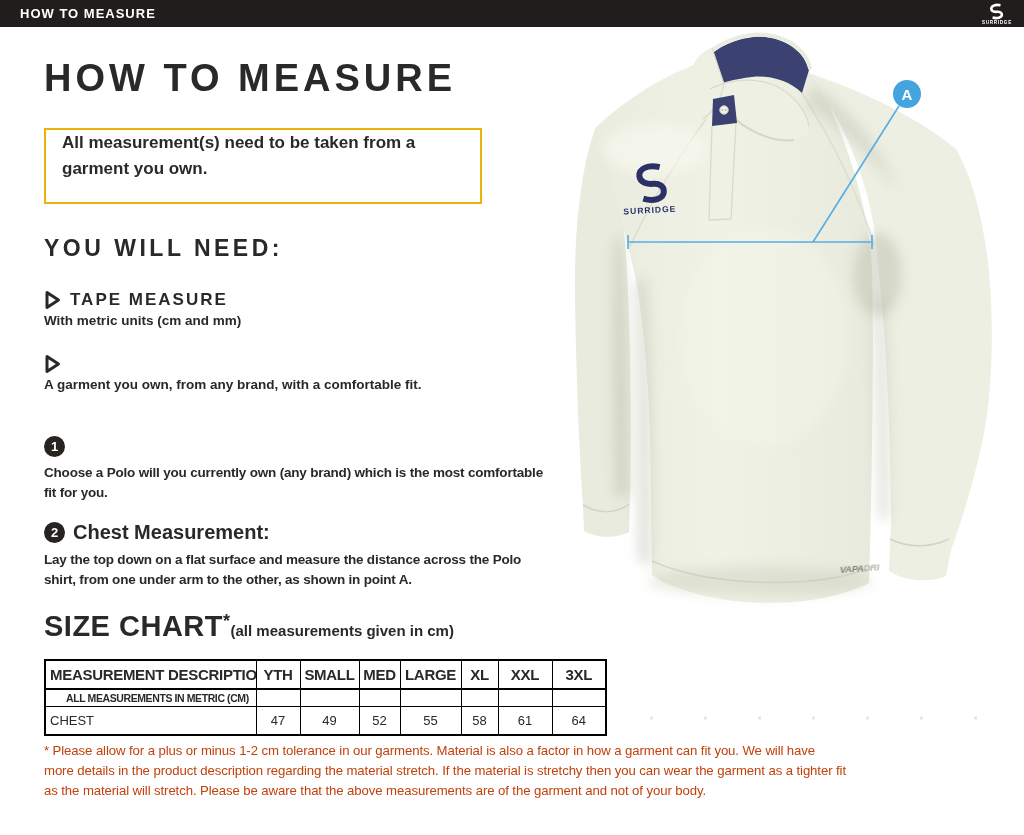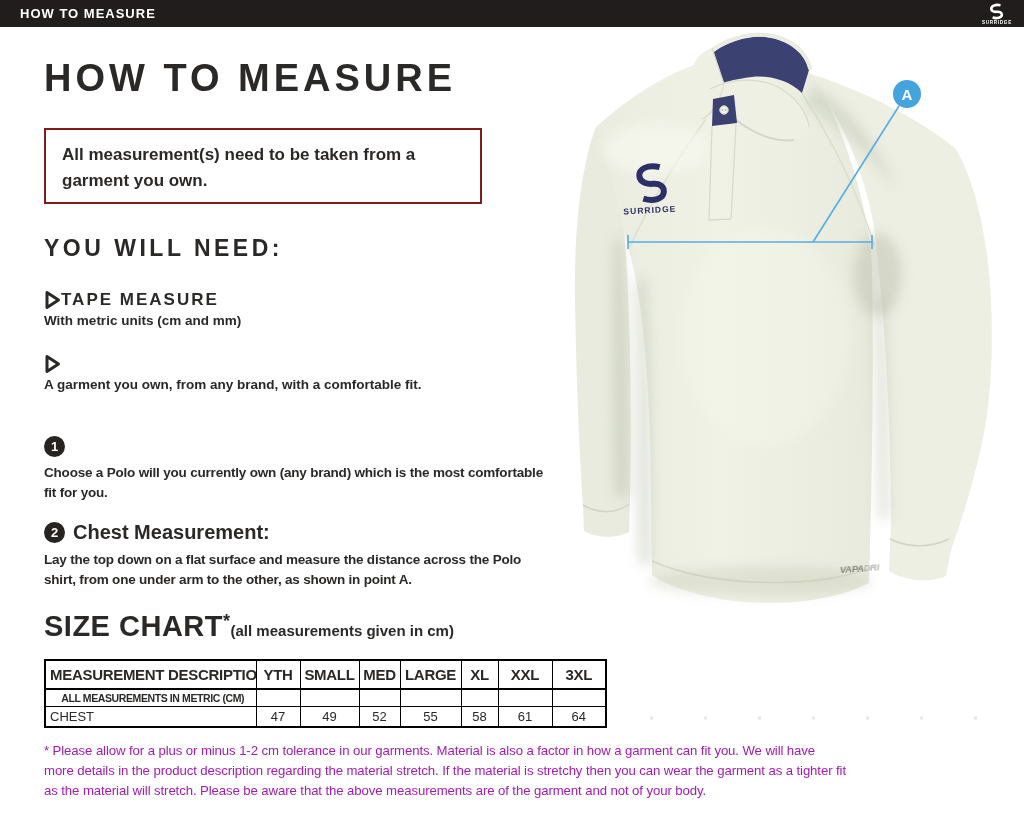--- a/index.html
+++ b/index.html
@@ -19,31 +19,31 @@
   .topbar-title { color:#fff; font-size:13px; font-weight:bold; letter-spacing:1px; }
   .topbar-logo { display:flex; flex-direction:column; align-items:center; line-height:0; }
 
   
   .page-title {
     position:absolute; left:44px; top:58px;
     font-size:38px; font-weight:bold; letter-spacing:4px; line-height:1.1; color:#2b2927;
   }
   .note-box {
     position:absolute; left:44px; top:128px; width:438px; height:76px;
-    border:2px solid #7f1d1d; padding:12px 16px;
+    border:2px solid #eab308; padding:0 16px;
     font-size:17px; font-weight:bold; line-height:1.5;
   }
   .ywn-heading {
     position:absolute; left:44px; top:235px;
     font-size:23px; font-weight:bold; letter-spacing:3.5px;
   }
   .need-item { position:absolute; left:44px; }
   .need-item.first  { top:290px; }
   .need-item.second { top:354px; }
-  .need-head { display:flex; align-items:flex-end; }
+  .need-head { display:flex; align-items:flex-end; gap:9px; }
   .need-title { font-size:17px; font-weight:bold; letter-spacing:2px; }
   .need-desc { font-size:13.5px; font-weight:bold; margin-top:3px; }
 
   .step { position:absolute; left:44px; }
   .step.first  { top:436px; }
   .step.second { top:521px; }
   .step-head { display:flex; align-items:center; gap:8px; }
   .step-badge {
     width:21px; height:21px; border-radius:50%; background:#262321; color:#fff;
     font-size:13px; font-weight:bold; display:flex; align-items:center; justify-content:center;
@@ -67,28 +67,28 @@
     border:2.5px solid #000;
   }
   .size-table th, .size-table td { border:1.5px solid #000; overflow:hidden; white-space:nowrap; }
   .size-table thead th { border-bottom:2px solid #000; }
   .size-table th.desc {
     text-align:left; padding:5px 3px 5px 4px; font-size:15px; letter-spacing:-0.3px; height:28px;
   }
   .size-table th.size { text-align:center; font-size:15px; letter-spacing:-0.3px; padding:5px 1px; }
   .size-table tr.metric td { height:17px; }
   .size-table tr.metric td.label {
-    font-weight:bold; font-size:10.5px; letter-spacing:-0.4px; padding:2px 0 2px 4px; text-align:center;
-  }
-  .size-table tr.values td { height:20px; font-size:13px; font-weight:normal; text-align:center; }
+    font-weight:bold; font-size:10.5px; letter-spacing:-0.4px; padding:2px 0 2px 20px; text-align:left;
+  }
+  .size-table tr.values td { height:28px; font-size:13px; font-weight:normal; text-align:center; }
   .size-table tr.values td.label { text-align:left; padding-left:4px; }
 
   .footnote {
     position:absolute; left:44px; top:741px; width:802px;
-    font-size:13.2px; line-height:1.52; letter-spacing:-0.1px; color:#a21caf;
+    font-size:13.2px; line-height:1.52; letter-spacing:-0.1px; color:#c2410c;
   }
 
   
   .product-image { position:absolute; left:560px; top:27px; width:464px; height:708px; }
 </style>
 </head>
 <body>
 
 <div class="topbar">
   <span class="topbar-title">HOW TO MEASURE</span>

